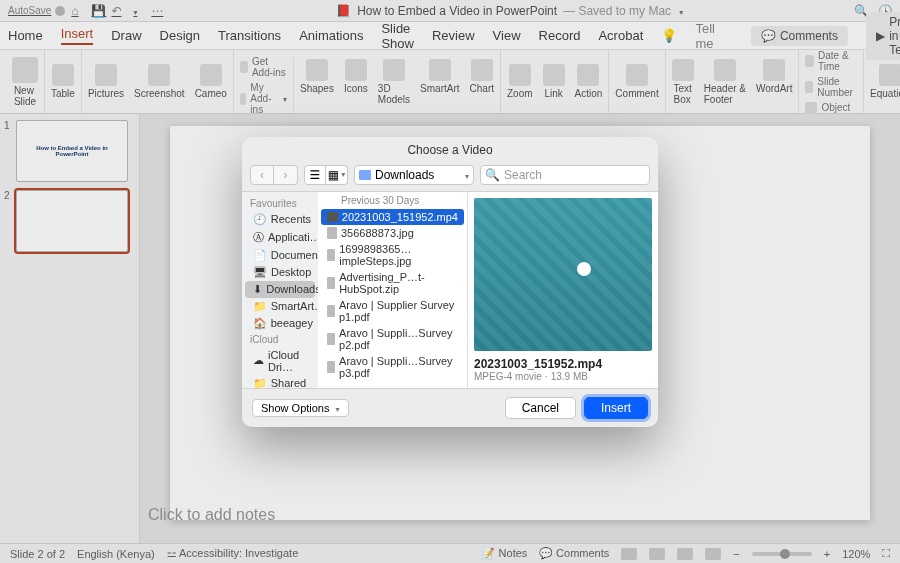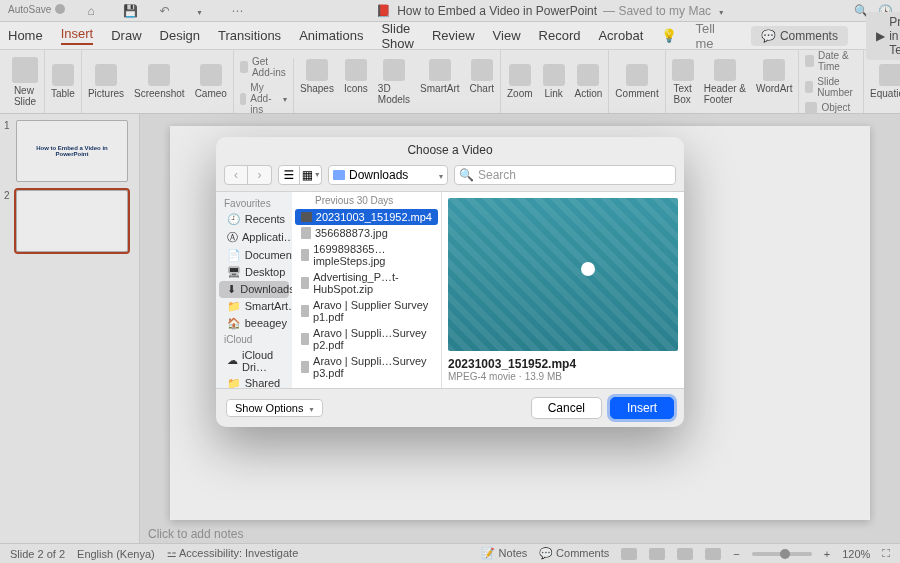--- a/index.html
+++ b/index.html
@@ -1,20 +1,20 @@
 <!DOCTYPE html>
 <html><head>
 <meta charset="utf-8">
 <style>
   * { margin:0; padding:0; box-sizing:border-box; font-family:-apple-system,BlinkMacSystemFont,"Segoe UI",sans-serif; }
   body { width:900px; height:563px; background:#e6e6e6; overflow:hidden; position:relative; }
 
   
   .titlebar { height:22px; display:flex; align-items:center; padding:0 8px; background:#f7f7f7; border-bottom:1px solid #d8d8d8; font-size:12px; color:#555; }
-  .titlebar .left { display:flex; align-items:flex-start; gap:22px; }
+  .titlebar .left { display:flex; align-items:center; gap:6px;text-decoration:underline; }
   .autosave-pill { display:flex; align-items:center; gap:4px; font-size:10px; color:#888; }
   .toggle { width:10px; height:10px; border-radius:5px; background:#bbb; }
   .tb-ico { width:14px; height:14px; display:inline-block; color:#888; }
   .titlebar .title { flex:1; text-align:center; display:flex; gap:6px; justify-content:center; align-items:center; }
   .titlebar .right { display:flex; gap:10px; }
 
   
   .ribbon-tabs { height:28px; display:flex; align-items:center; gap:18px; padding:0 8px; background:#fff; border-bottom:1px solid #e1e1e1; font-size:13px; }
   .ribbon-tabs .tab { color:#444; cursor:pointer; }
   .ribbon-tabs .tab.active { color:#b7472a; border-bottom:2px solid #b7472a; padding-bottom:2px; font-weight:500; }
@@ -36,32 +36,32 @@
   
   .workspace { position:absolute; top:114px; bottom:20px; left:0; right:0; display:flex; }
   .thumbs { width:140px; background:#f3f3f3; border-right:1px solid #d8d8d8; padding:6px; }
   .thumb { position:relative; margin-bottom:8px; }
   .thumb .num { position:absolute; left:-2px; top:0; font-size:10px; color:#666; }
   .slide-mini { margin-left:10px; width:112px; height:62px; background:#fff; border:1px solid #bbb; border-radius:2px; display:flex; flex-direction:column; align-items:center; justify-content:center; font-size:6px; text-align:center; padding:4px; }
   .slide-mini.sel { outline:2px solid #b7472a; }
   .slide-mini .t { font-weight:600; color:#1a3a6b; font-size:6px; }
   .canvas { flex:1; background:#e6e6e6; display:flex; align-items:flex-start; justify-content:center; padding:12px 20px; overflow:hidden;}
   .slide { width:700px; height:394px; background:#fff; box-shadow:0 2px 8px rgba(0,0,0,.2); }
-  .notes { position:absolute; left:148px; bottom:2px; font-size:12px; color:#999; }
+  .notes { position:absolute; left:148px; bottom:19px; font-size:16px; color:#999; }
 
   
   .status { position:absolute; bottom:0; left:0; right:0; height:20px; background:#f3f3f3; border-top:1px solid #d6d6d6; display:flex; align-items:center; gap:12px; padding:0 10px; font-size:11px; color:#666; }
   .status .spacer { flex:1; }
   .status .vbtn { width:16px; height:12px; background:#ccc; border-radius:2px; }
   .zoom-slider { width:60px; height:4px; background:#ccc; border-radius:2px; position:relative; }
   .zoom-slider::after { content:""; position:absolute; left:28px; top:-3px; width:10px; height:10px; background:#999; border-radius:5px; }
 
   
   .modal-back { position:absolute; inset:0; background:rgba(0,0,0,.08); display:flex; align-items:center; justify-content:center; }
-  .modal { width:468px; background:#ececec; border-radius:10px; box-shadow:0 20px 50px rgba(0,0,0,.35); overflow:hidden; font-size:12px; }
+  .modal { width:416px; background:#ececec; border-radius:10px; box-shadow:0 20px 50px rgba(0,0,0,.35); overflow:hidden; font-size:12px; }
   .m-title { text-align:center; padding:6px 0 4px; font-size:12px; font-weight:500; color:#333; }
   .m-toolbar { display:flex; align-items:center; gap:6px; padding:4px 8px 6px; }
   .navpair { display:flex; }
   .navbtn { width:24px; height:20px; background:#f7f7f7; border:1px solid #c9c9c9; display:flex; align-items:center; justify-content:center; color:#aaa; }
   .navbtn:first-child { border-radius:4px 0 0 4px; }
   .navbtn:last-child { border-radius:0 4px 4px 0; border-left:none; }
   .seg { display:flex; }
   .segbtn { width:22px; height:20px; background:#fff; border:1px solid #c9c9c9; display:flex; align-items:center; justify-content:center; }
   .segbtn:first-child{border-radius:4px 0 0 4px;}
   .segbtn:last-child{border-radius:0 4px 4px 0; border-left:none;}

